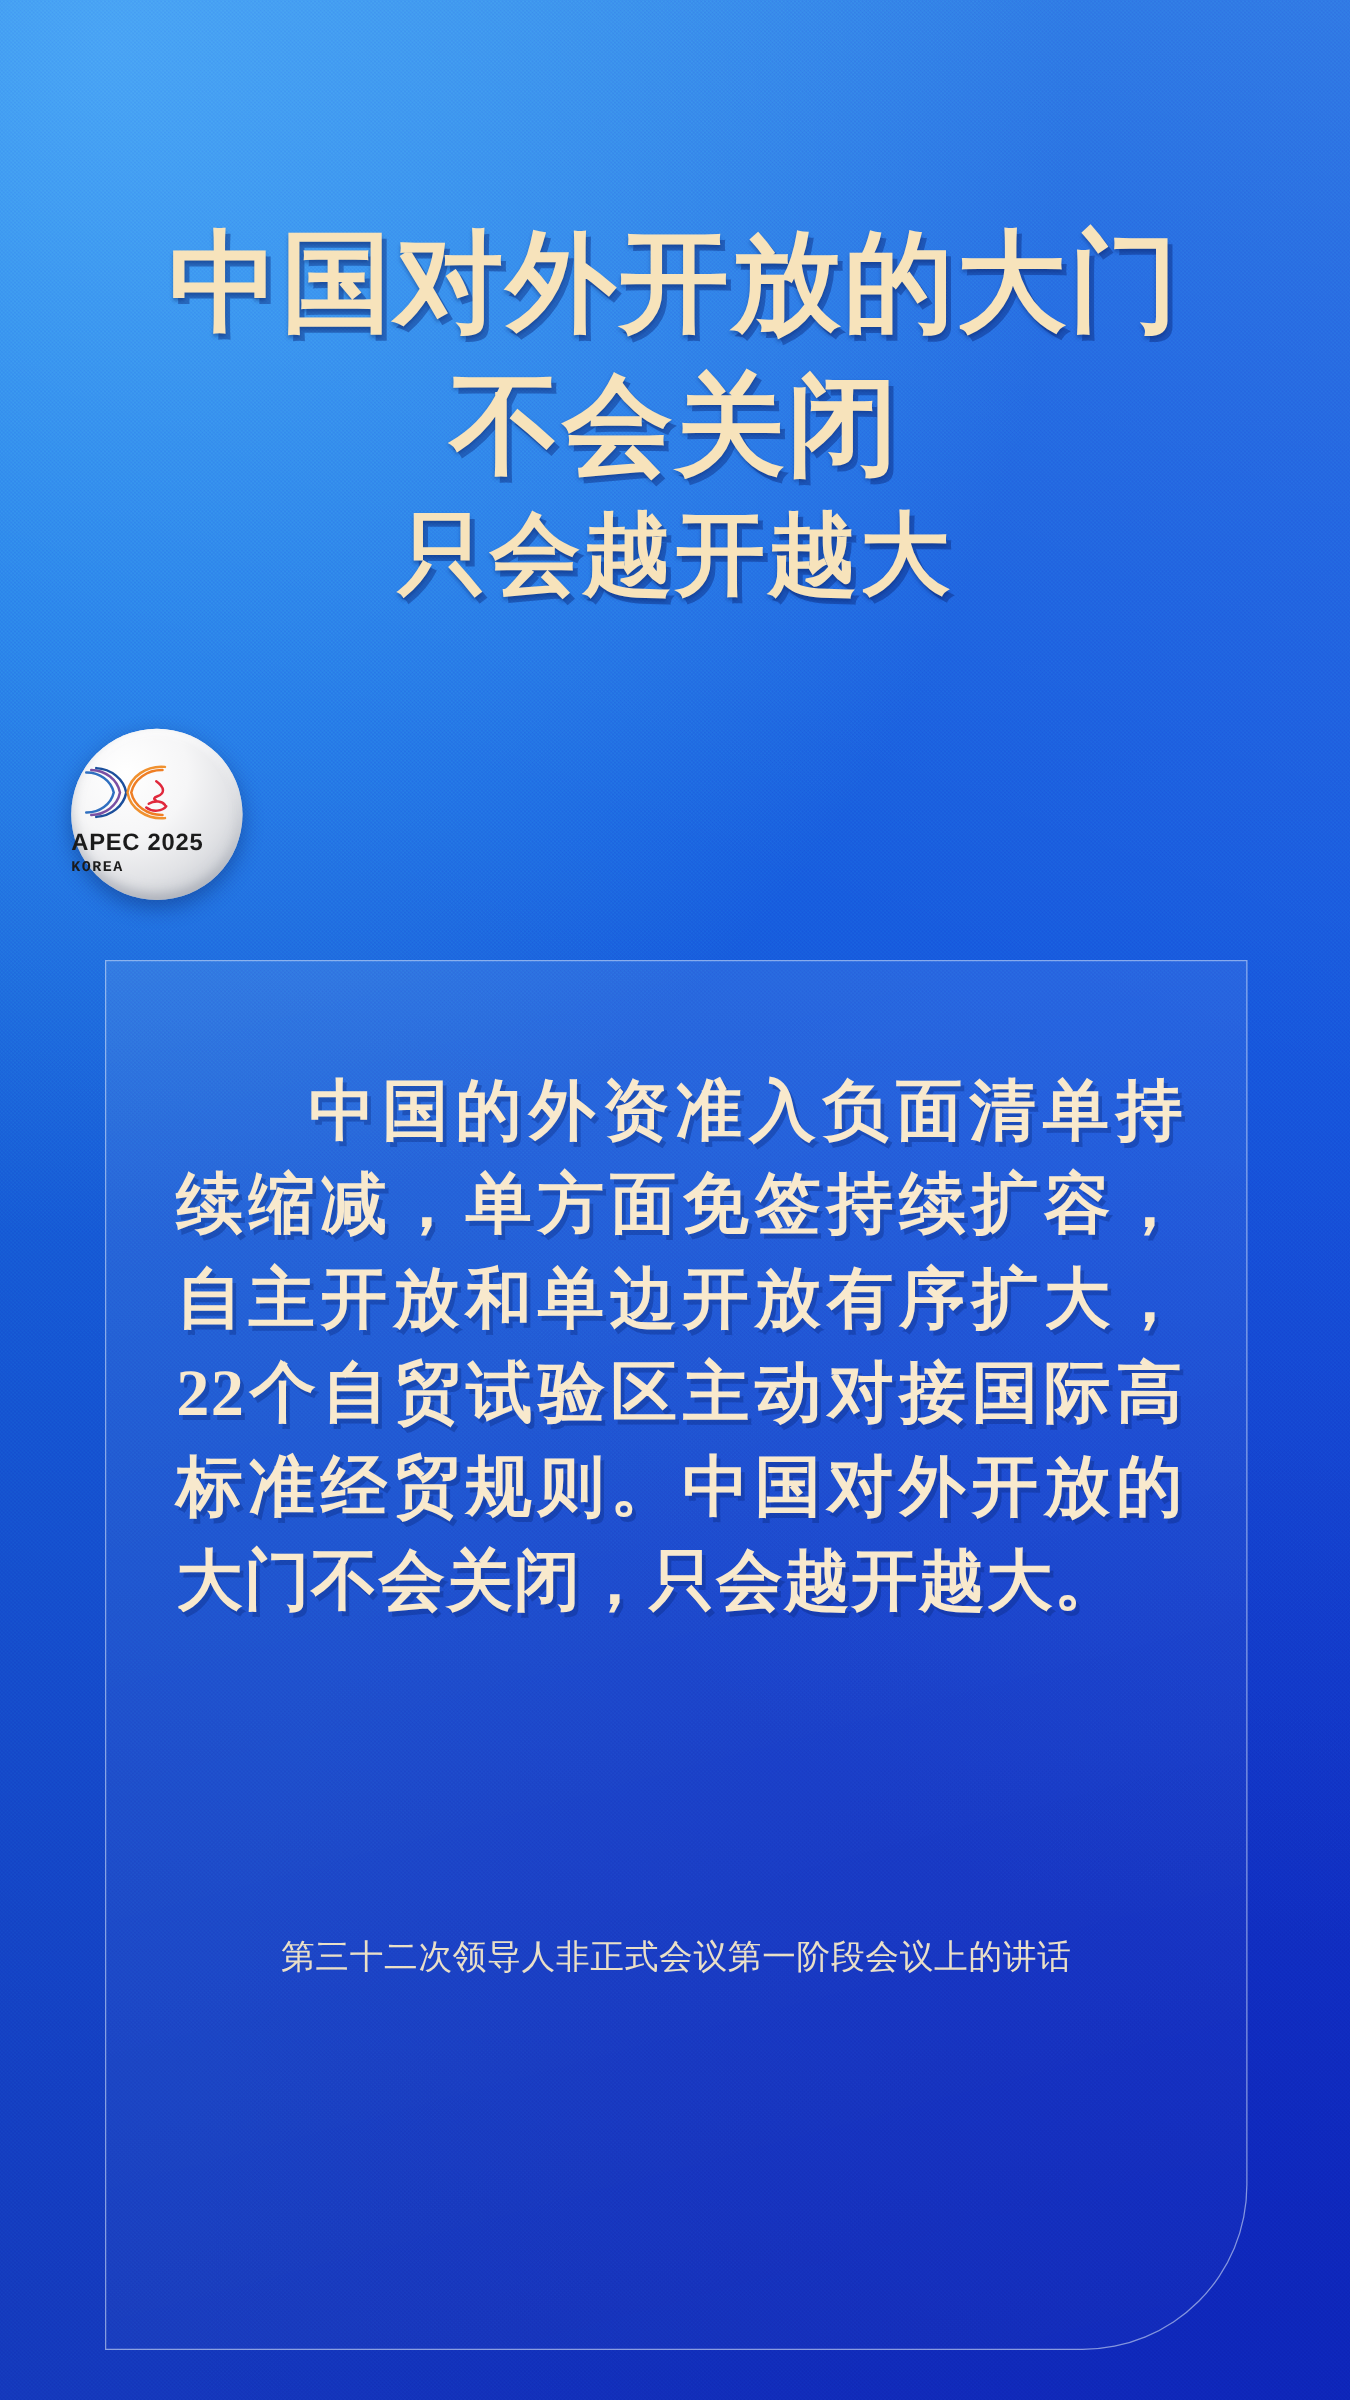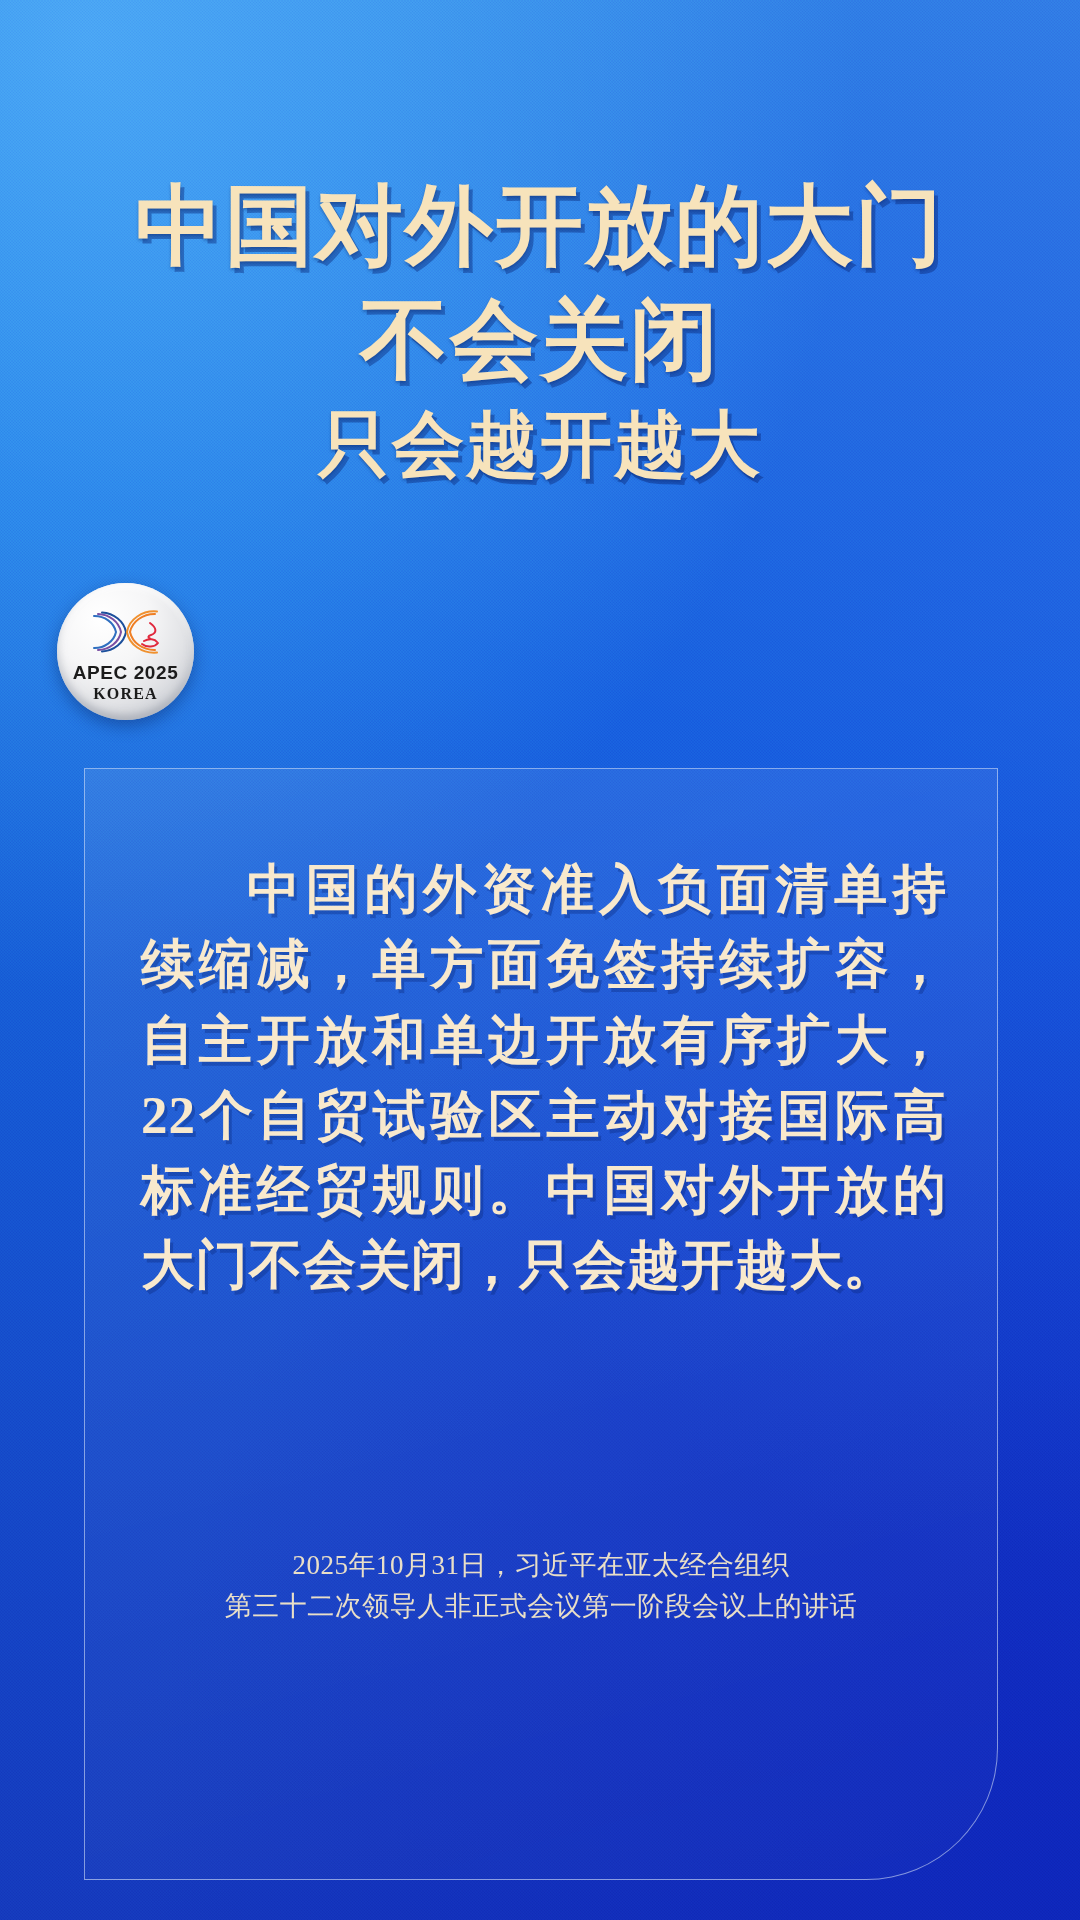--- a/index.html
+++ b/index.html
@@ -54,31 +54,31 @@
   
   .badge{
     position:absolute;left:57px;top:583px;width:137px;height:137px;z-index:8;
     border-radius:50%;
     background:
       radial-gradient(circle at 32% 26%, #ffffff 0%, #f6f6f7 36%, #e2e3e6 62%, #c9ccd2 84%, #b4b8c0 100%);
     box-shadow:
       0 6px 16px rgba(6,26,85,.38),
       inset 0 -5px 9px rgba(140,146,158,.55),
       inset 0 4px 7px rgba(255,255,255,.95);
-    display:flex;flex-direction:column;align-items:center;justify-content:center;
+    display:flex;flex-direction:column;justify-content:center;
   }
   .badge .mark{width:88px;height:52px;display:block;margin-top:4px;}
   .badge .b-line1{
     font-family:"Liberation Sans","DejaVu Sans",sans-serif;
     font-weight:700;font-size:19px;color:#1b1b1b;letter-spacing:.6px;
     margin-top:5px;line-height:1;
   }
   .badge .b-line2{
-    font-family:Liberation Serif, serif;
-    font-weight:700;font-size:16px;color:#1b1b1b;letter-spacing:1.2px;
+    font-family:Liberation Mono, monospace;
+    font-weight:700;font-size:12px;color:#1b1b1b;letter-spacing:1.2px;
     margin-top:4px;line-height:1;
   }
 
   
   .card{
     position:absolute;left:84px;top:768px;width:914px;height:1112px;
     box-sizing:border-box;
     border:1px solid rgba(214,226,248,.58);
     border-bottom-right-radius:132px;
     background:linear-gradient(165deg, rgba(255,255,255,.085) 0%, rgba(255,255,255,.045) 45%, rgba(255,255,255,.015) 100%);
@@ -138,19 +138,18 @@
           <path d="M124 70 C134 64 146 66 150 72" stroke="#e0283c" stroke-width="4"></path>
         </g>
       </svg>
       <div class="b-line1">APEC 2025</div>
       <div class="b-line2">KOREA</div>
     </div>
 
     <div class="card">
       <p class="quote">中国的外资准入负面清单持续缩减，单方面免签持续扩容，自主开放和单边开放有序扩大，22个自贸试验区主动对接国际高标准经贸规则。中国对外开放的大门不会关闭，只会越开越大。</p>
       <div class="attrib">
-        <span class="a-line">2025年10月31日，习近平在亚太经合组织</span>
         <span class="a-line">第三十二次领导人非正式会议第一阶段会议上的讲话</span>
       </div>
     </div>
 
   </div>
 </div>
 
 </body></html>

